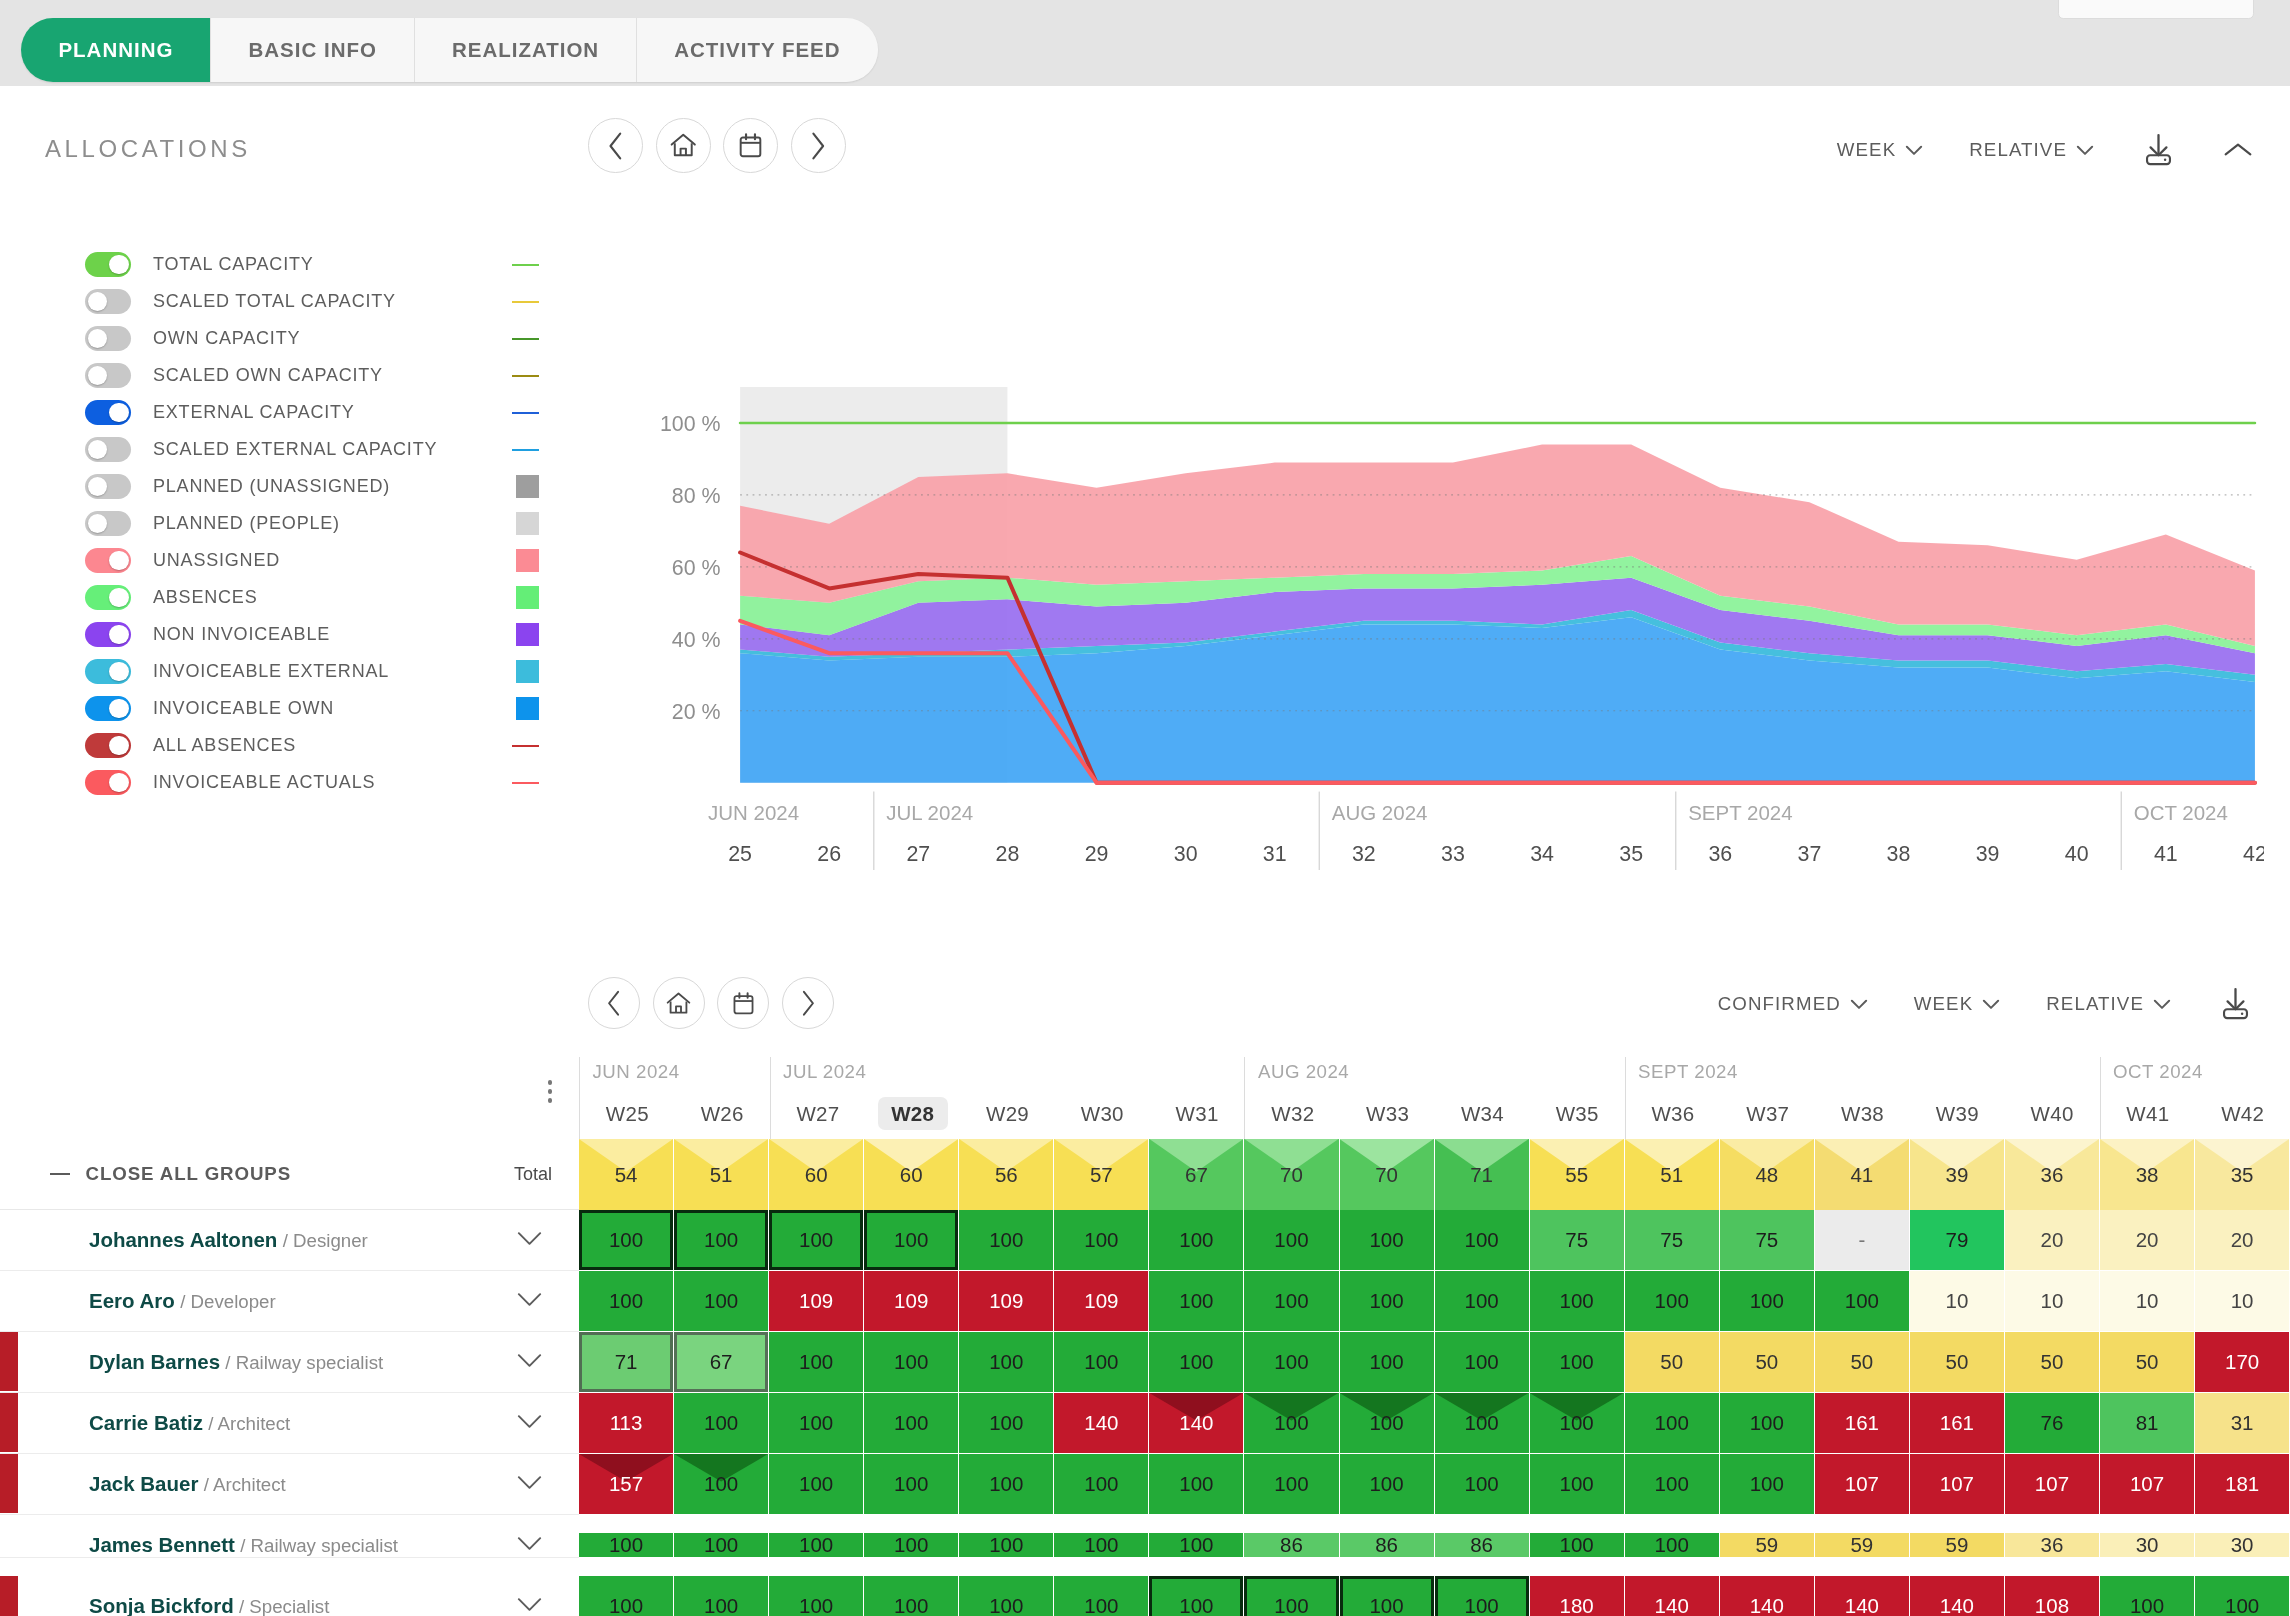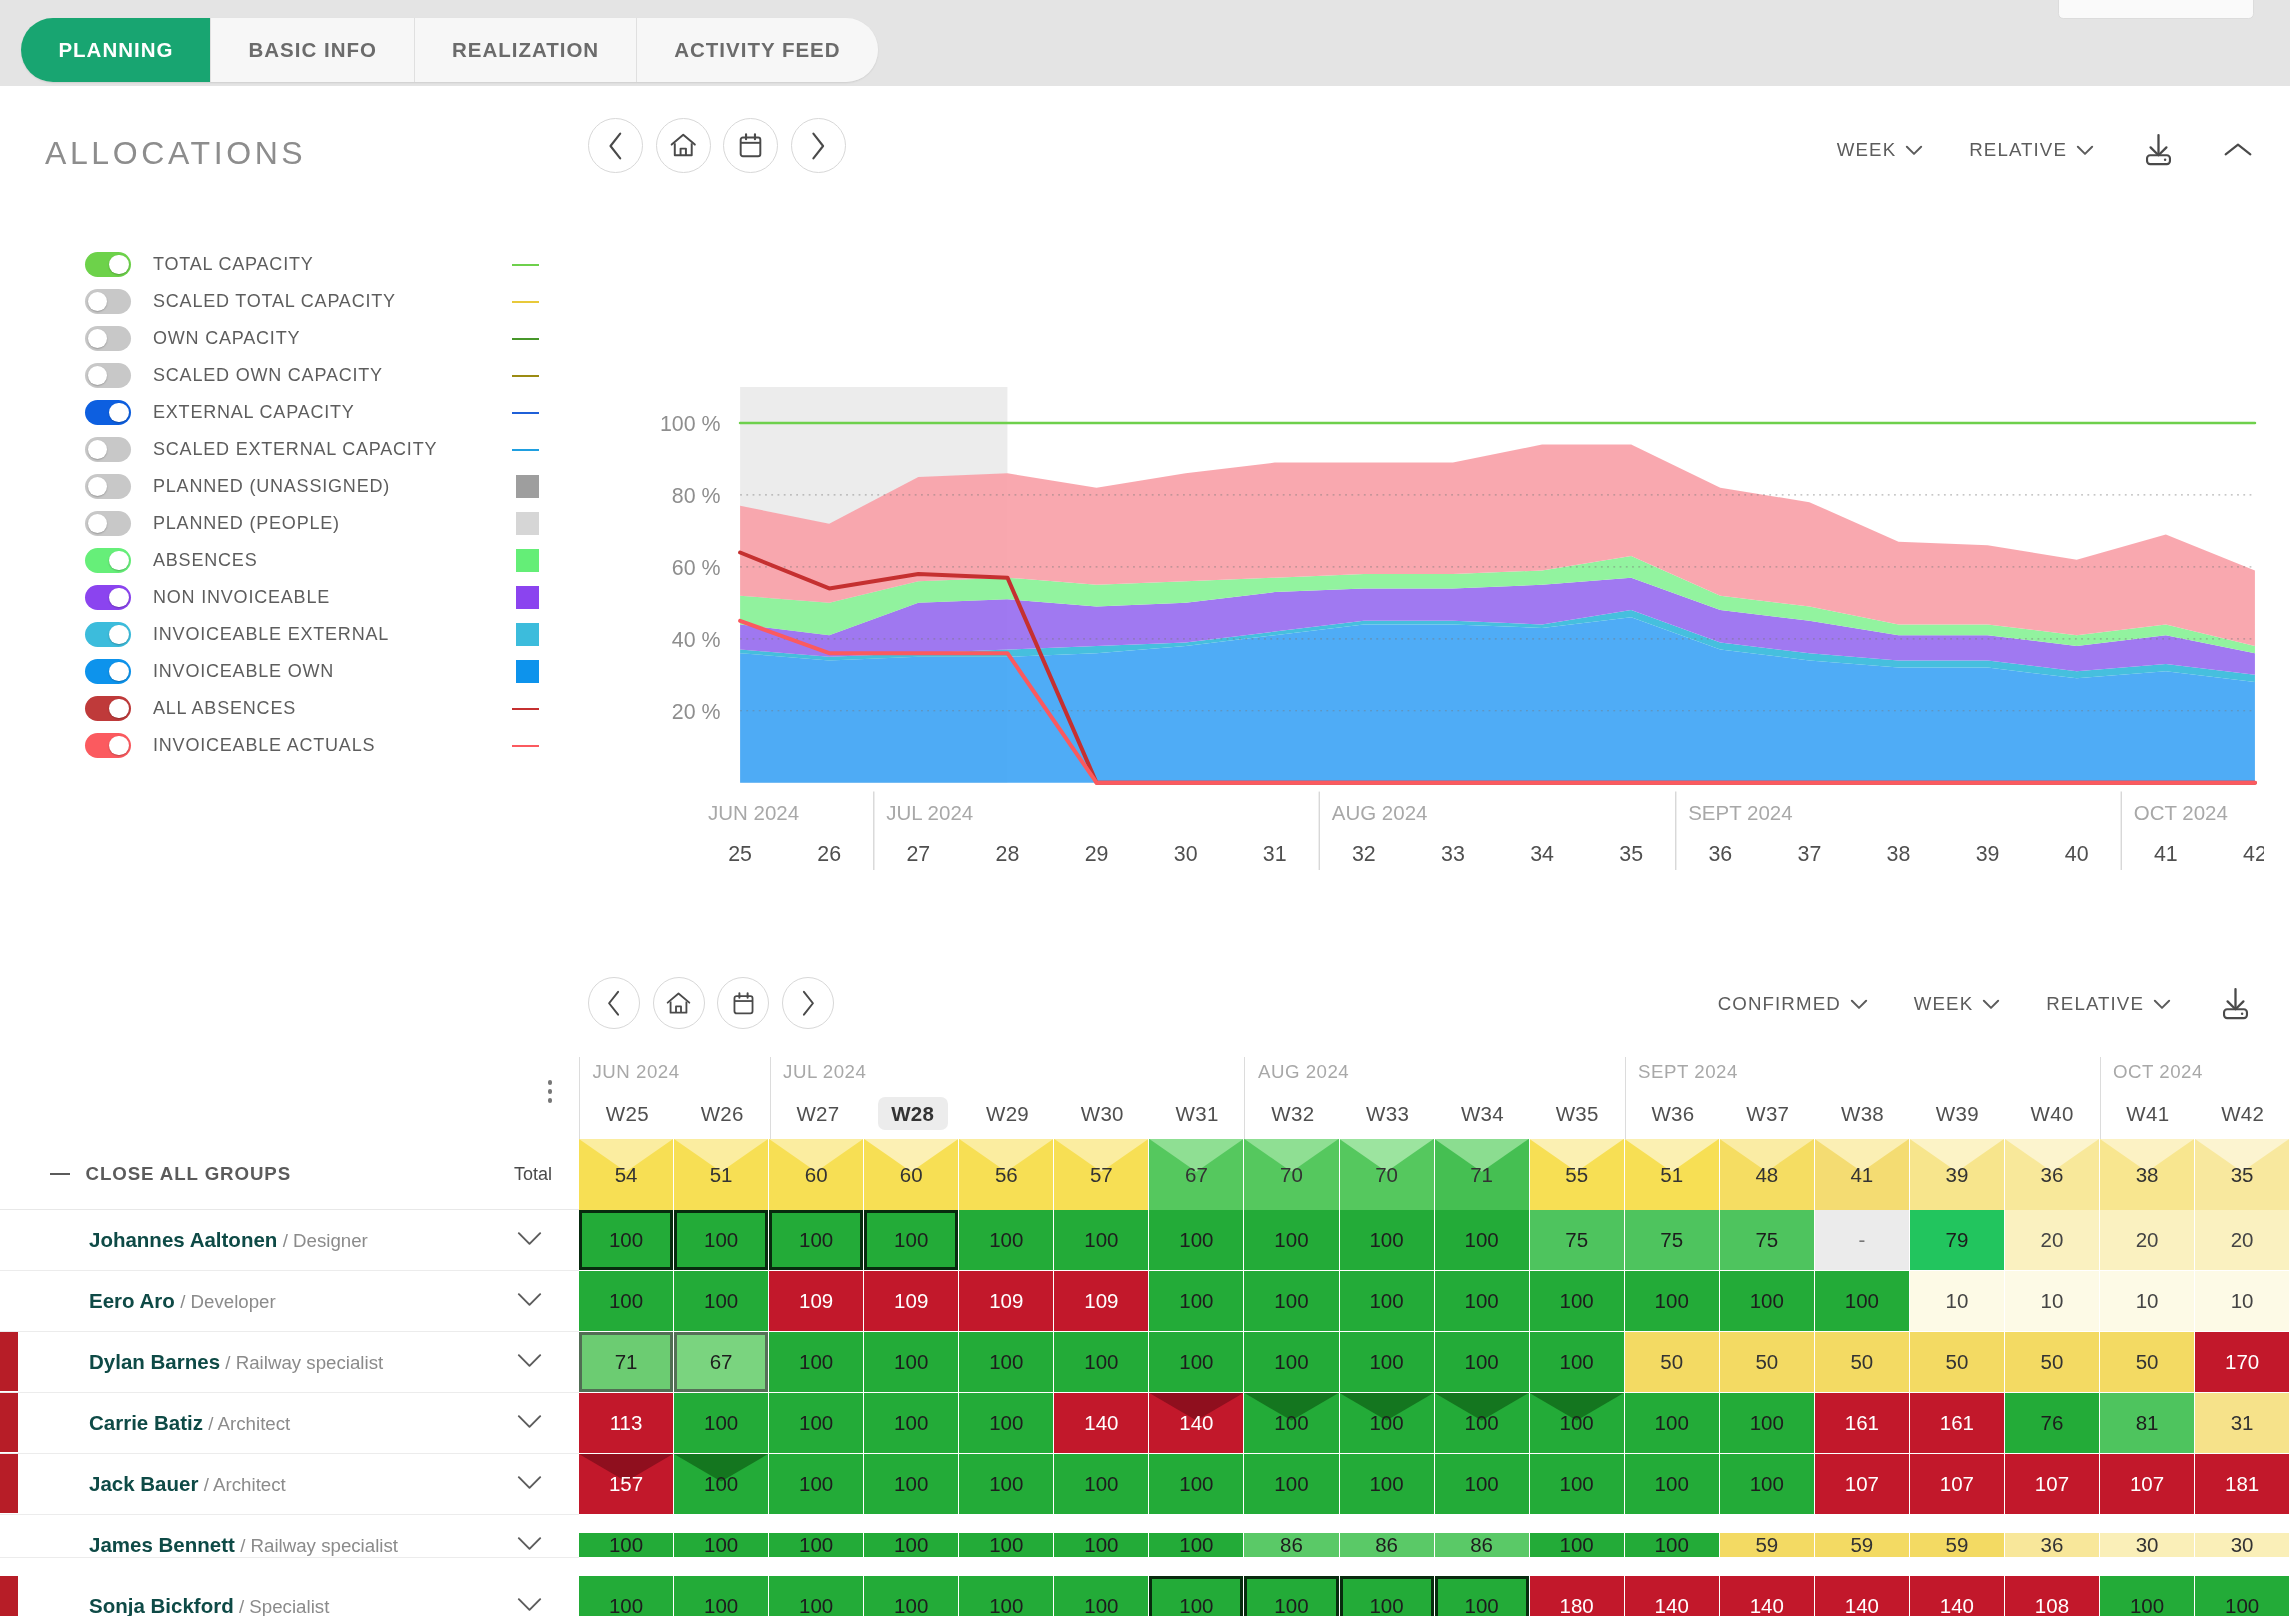--- a/index.html
+++ b/index.html
@@ -39,21 +39,21 @@
 
   
   #card{
     position:absolute; left:0; top:86px; width:2290px; height:1531px;
     background:#fff;
   }
 
   
   #alloc-title{
     position:absolute; left:45px; top:49px;
-    font-size:32px; letter-spacing:3.6px; color:#8d8d8d; font-weight:400;
+    font-size:24px; letter-spacing:3.6px; color:#8d8d8d; font-weight:400;
   }
   .navgroup{ position:absolute; display:flex; gap:12.5px; }
   #chart-nav{ left:588px; top:32px; }
   #table-nav{ left:588px; top:891px; }
   .navbtn{
     width:55px; height:55px; border-radius:50%;
     border:0.9px solid #d8d8d8; background:#fff;
     display:flex; align-items:center; justify-content:center;
     cursor:pointer;
   }
@@ -312,20 +312,27 @@
         </div>
         <div class="lg-label">PLANNED (UNASSIGNED)</div>
         <div class="swatch" style="background: rgb(158, 158, 158);"></div>
       </div>
       <div class="lg-row">
         <div class="toggle" style="background: rgb(200, 200, 200);">
           <div class="knob"></div>
         </div>
         <div class="lg-label">PLANNED (PEOPLE)</div>
         <div class="swatch" style="background: rgb(214, 214, 214);"></div>
+      </div>
+      <div class="lg-row">
+        <div class="toggle on" style="background: rgb(252, 135, 144);">
+          <div class="knob"></div>
+        </div>
+        <div class="lg-label">UNASSIGNED</div>
+        <div class="swatch" style="background: rgb(251, 139, 148);"></div>
       </div>
       <div class="lg-row">
         <div class="toggle on" style="background: rgb(102, 239, 121);">
           <div class="knob"></div>
         </div>
         <div class="lg-label">ABSENCES</div>
         <div class="swatch" style="background: rgb(100, 238, 119);"></div>
       </div>
       <div class="lg-row">
         <div class="toggle on" style="background: rgb(139, 68, 239);">

